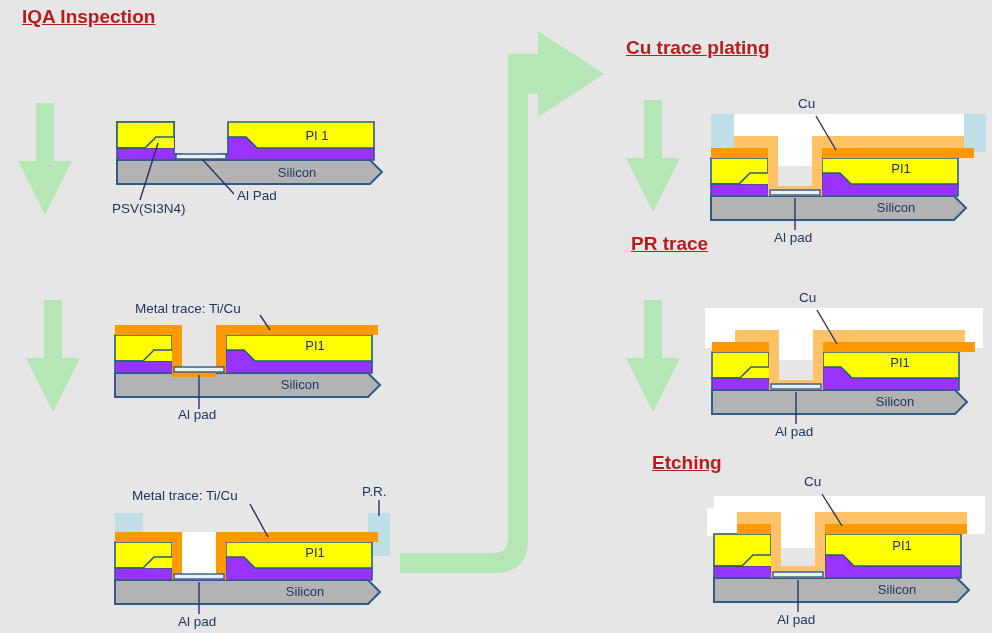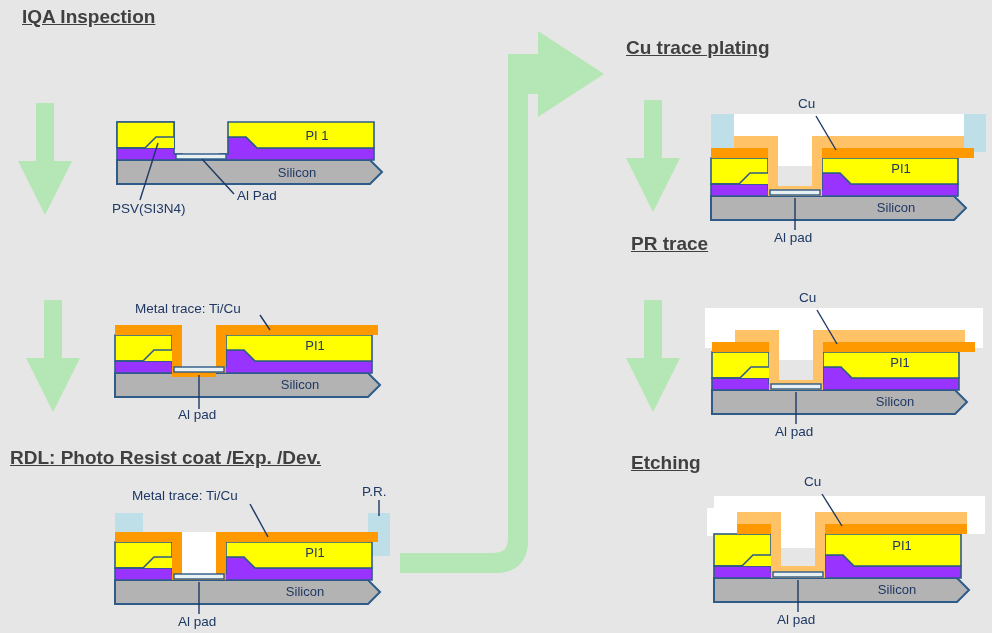--- a/index.html
+++ b/index.html
@@ -6,21 +6,21 @@
   body{
     width:992px;height:633px;
     background:#e6e6e6;
     font-family:"Liberation Sans", sans-serif;
     position:relative;
     overflow:hidden;
   }
   .stage{position:absolute;left:0;top:0;width:992px;height:633px;}
   .heading{
     position:absolute;
-    color:#404040;
+    color:#b91c1c;
     font-weight:bold;
     text-decoration:underline;
     white-space:nowrap;
     letter-spacing:0px;
   }
   .h-main{font-size:19px;}
   .h-step{font-size:19px;}
   svg{position:absolute;overflow:visible;}
   .lbl{font-family:"Liberation Sans", sans-serif;font-size:13.5px;fill:#1f3864;}
   .lbl-in{font-family:"Liberation Sans", sans-serif;font-size:13px;fill:#1f3864;}
@@ -28,27 +28,26 @@
 </style>
 </head>
 <body>
 
 <div class="stage">
 
   <div class="heading h-main" style="left:22px;top:6px;">IQA Inspection</div>
 
 
 
-  <div class="heading h-step" style="left:10px;top:447px;">RDL: Photo Resist coat /Exp. /Dev.</div>
 
   <div class="heading h-step" style="left:626px;top:37px;text-align:right;">Cu trace plating</div>
 
   <div class="heading h-step" style="left:631px;top:233px;">PR trace</div>
 
-  <div class="heading h-step" style="left:631px;top:452px;">Etching</div>
+  <div class="heading h-step" style="left:652px;top:452px;">Etching</div>
 
   <svg style="left:14px;top:103px;" width="62" height="118" viewBox="0 0 62 118">
     <polygon points="22,0 40,0 40,58 58,58 31,112 4,58 22,58" fill="#b5e6b5"></polygon>
   </svg>
 
   <svg style="left:22px;top:300px;" width="62" height="118" viewBox="0 0 62 118">
     <polygon points="22,0 40,0 40,58 58,58 31,112 4,58 22,58" fill="#b5e6b5"></polygon>
   </svg>
 
   <svg style="left:622px;top:100px;" width="62" height="118" viewBox="0 0 62 118">

